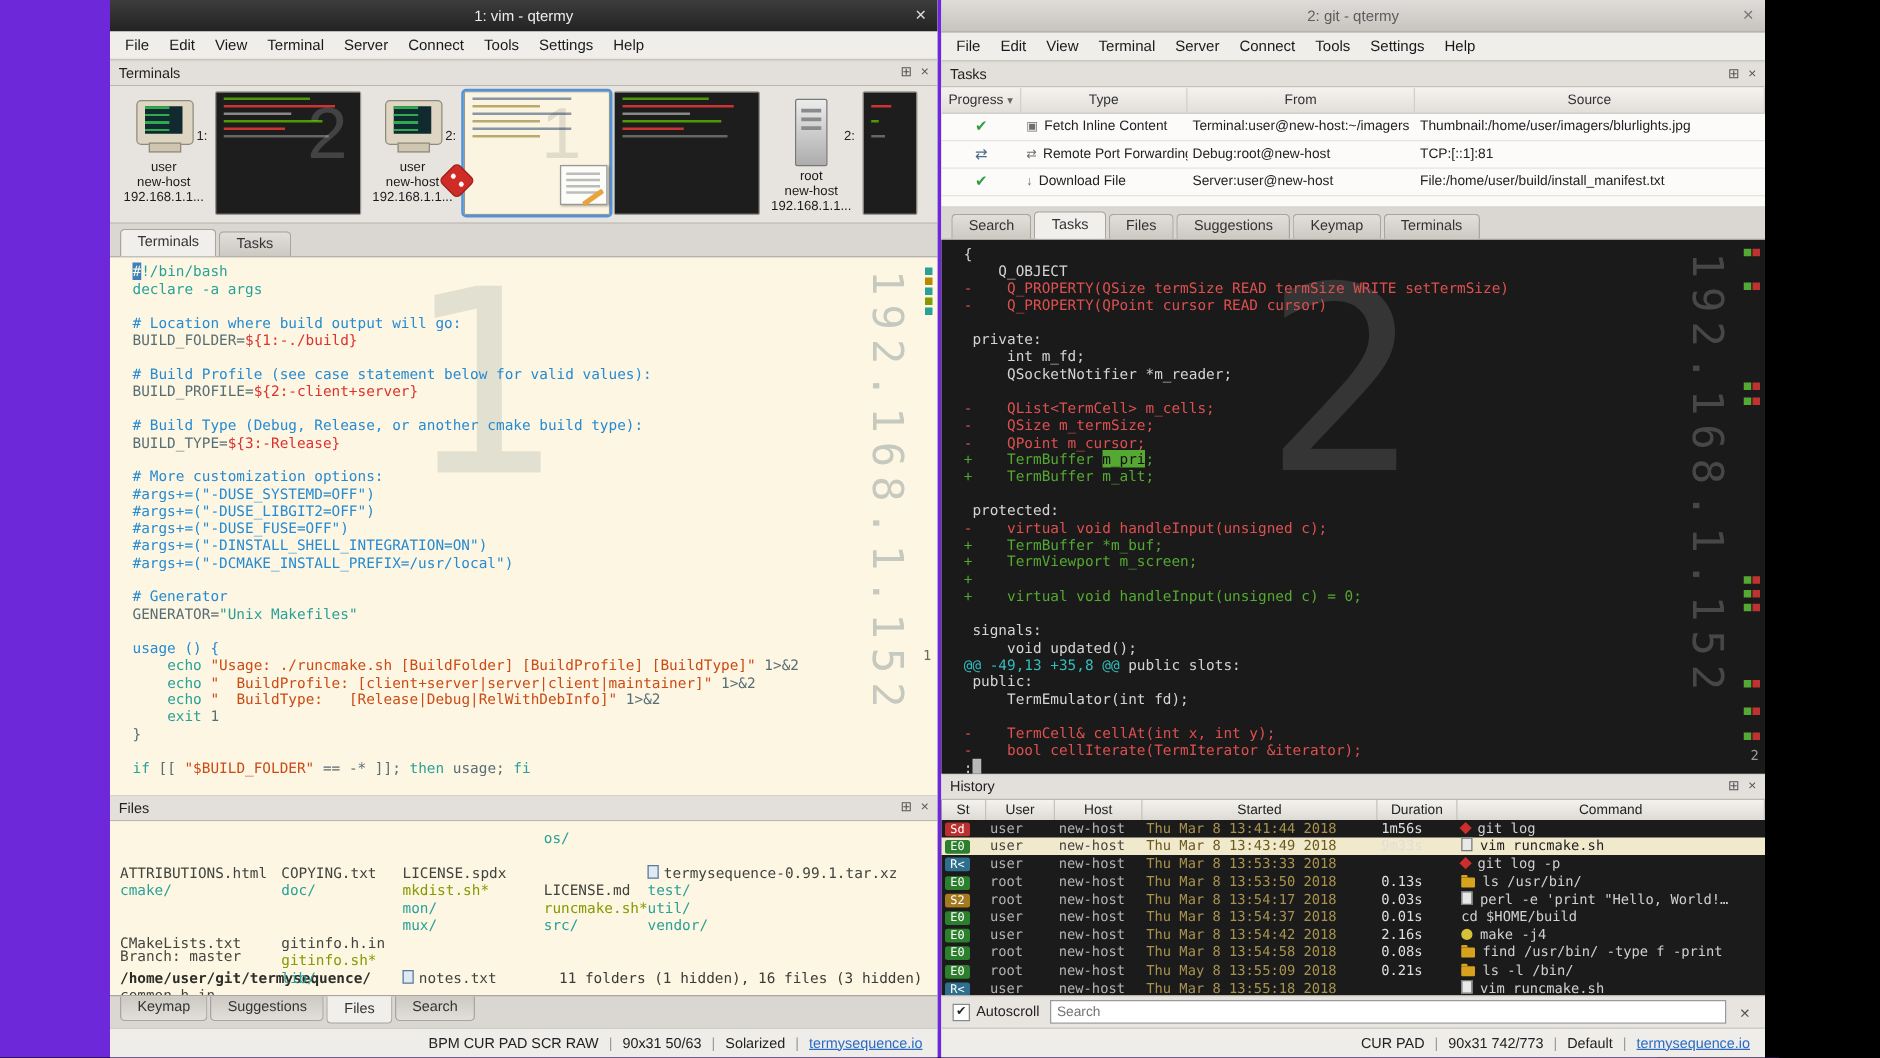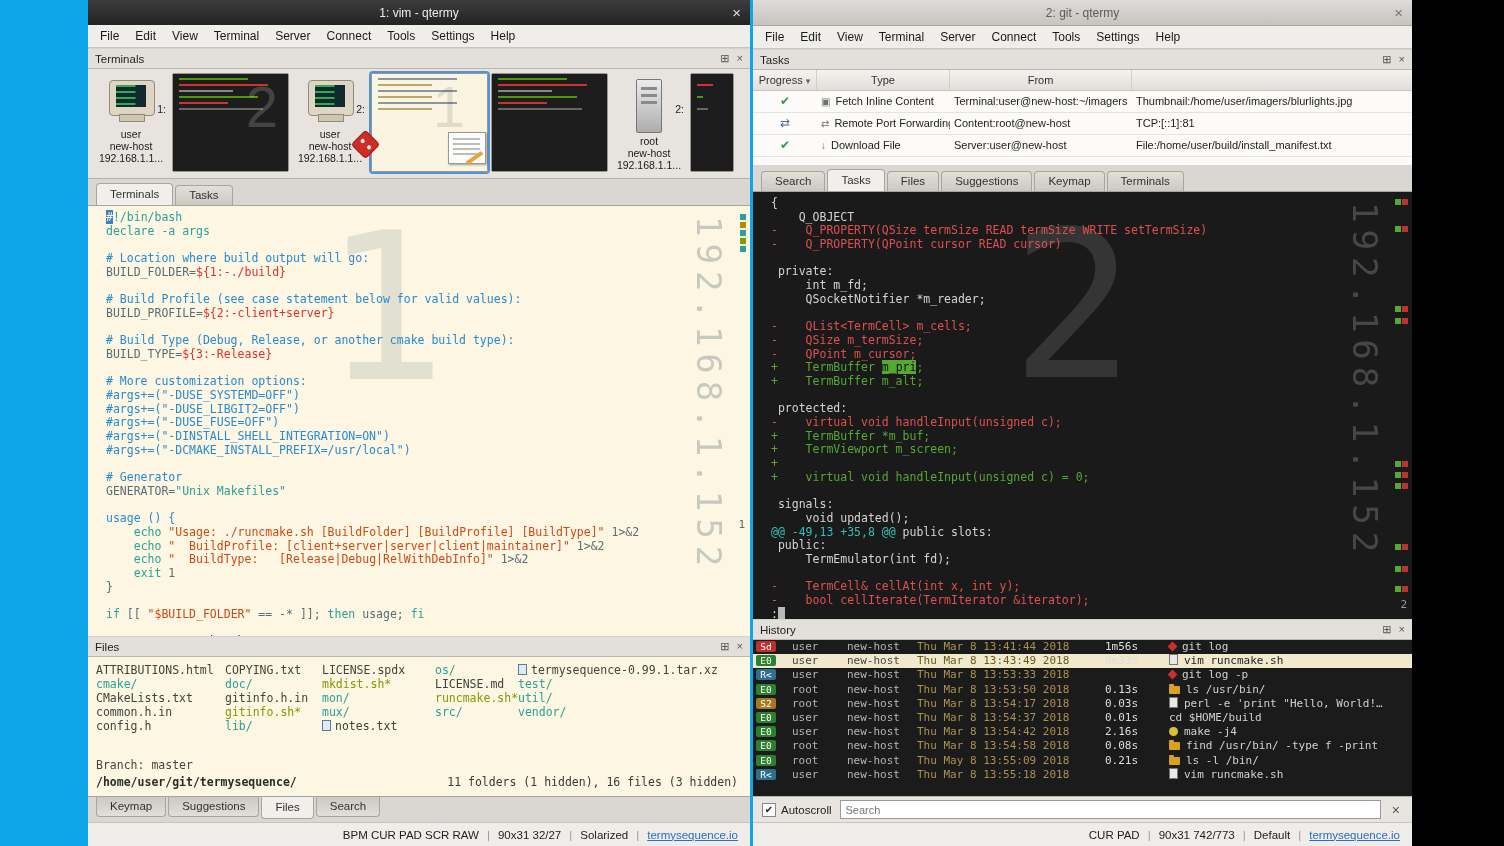--- a/index.html
+++ b/index.html
@@ -1,17 +1,17 @@
 <!DOCTYPE html>
 <html><head>
 <meta charset="utf-8">
 <style>
   html,body{margin:0;padding:0;background:#000;width:1504px;height:846px;overflow:hidden;
     font-family:"Liberation Sans",sans-serif;-webkit-font-smoothing:antialiased;}
-  .desktop{position:relative;width:1326px;height:846px;background:#0ea5e9;text-decoration:underline;}
+  .desktop{position:relative;width:1326px;height:846px;background:#6d28d9;text-decoration:underline;}
   .window{position:absolute;top:0;height:846px;display:flex;flex-direction:column;background:#e9e6e2;overflow:hidden;}
   .window.left{left:88px;width:662px;}
   .window.right{left:753px;width:659px;}
 
   
   .titlebar{flex:0 0 25px;display:flex;align-items:center;justify-content:center;position:relative;font-size:12px;}
   .titlebar.dark{background:linear-gradient(#3c3c3c,#232323);color:#ececec;}
   .titlebar.lightbar{background:linear-gradient(#dedbd8,#c7c4c0);color:#5d5d5d;border-bottom:1px solid #a8a5a0;}
   .tclose{position:absolute;right:9px;top:0;bottom:0;display:flex;align-items:center;font-size:15px;cursor:default;}
   .titlebar.dark .tclose{color:#dcdcdc;} .titlebar.lightbar .tclose{color:#777;}
@@ -124,21 +124,21 @@
   .icon-git{width:7px;height:7px;background:#cc2d2d;transform:rotate(45deg);}
   .icon-folder{width:11px;height:8px;background:#d8a31c;border-radius:1px;position:relative;vertical-align:-1px;}
   .icon-folder::before{content:"";position:absolute;top:-2px;left:0;width:5px;height:2px;background:#d8a31c;border-radius:1px 1px 0 0;}
   .icon-make{width:9px;height:9px;background:#d4c238;border-radius:50%;vertical-align:-1px;}
   .icon-doc{width:7px;height:9px;background:#e8e8e8;border:1px solid #777;vertical-align:-1px;box-sizing:content-box;}
 
   
   .filespanel{flex:1 1 auto;position:relative;background:#fdf6e3;font-family:"DejaVu Sans Mono",monospace;font-size:11.5px;overflow:hidden;}
   .fcol{position:absolute;top:6px;}
   .fitem{height:14px;line-height:14px;white-space:nowrap;}
-  .fitem.dir{color:#2aa198;} .fitem.exec{color:#859900;} .fitem.file{color:#41443e;}
+  .fitem.dir{color:#2aa198;} .fitem.exec{color:#859900;} .fitem.file{color:#41443e;margin-top:28px;}
   .doc-icon{display:inline-block;width:7px;height:9px;background:#dfeaf2;border:1px solid #5a7a9a;margin-right:4px;vertical-align:-1px;}
   .fbranch{position:absolute;left:8px;bottom:24px;color:#474741;}
   .fpath{position:absolute;left:8px;bottom:7px;font-weight:bold;color:#2c2c28;}
   .fsummary{position:absolute;right:12px;bottom:7px;color:#3a3a36;}
 
   
   .statusbar{flex:0 0 24px;display:flex;justify-content:flex-end;align-items:center;gap:8px;background:#efedea;border-top:1px solid #c8c4be;padding:0 12px;font-size:11.5px;color:#222;box-sizing:border-box;}
   .sbsep{color:#999;} .sblink{color:#2a6cc4;text-decoration:underline;}
 
   
@@ -332,21 +332,21 @@
     <div class="bottomtabs" id="tabsLBottom">
         <span class="tab">Keymap</span>
         <span class="tab">Suggestions</span>
         <span class="tab active">Files</span>
         <span class="tab">Search</span>
       </div>
 
     <div class="statusbar" id="statusL">
         <span class="sbitem">BPM CUR PAD SCR RAW</span>
         <span class="sbsep">|</span>
-        <span class="sbitem">90x31 32/27</span>
+        <span class="sbitem">90x31 50/63</span>
         <span class="sbsep">|</span>
         <span class="sbitem">Solarized</span>
         <span class="sbsep">|</span>
         <span class="sblink">termysequence.io</span>
       </div>
   </div>
 
   <div class="window right">
     <div class="titlebar lightbar">
       <span>2: git - qtermy</span>
@@ -369,31 +369,32 @@
       <span class="dockbtns">
         <span class="dockbtn">⊞</span>
         <span class="dockbtn">×</span>
       </span>
     </div>
     <div class="taskstable" id="tasksTable">
         <div class="trow thead">
           <div class="tcell">Progress<span class="sortarrow">▾</span></div>
           <div class="tcell">Type</div>
           <div class="tcell">From</div>
+          <div class="tcell">Source</div>
         </div>
         <div class="trow">
           <div class="tcell c0"><span class="check">✔</span></div>
           <div class="tcell c1"><span class="typeicon">▣</span><span>Fetch Inline Content</span></div>
           <div class="tcell c2">Terminal:user@new-host:~/imagers</div>
           <div class="tcell c3">Thumbnail:/home/user/imagers/blurlights.jpg</div>
         </div>
         <div class="trow">
           <div class="tcell c0"><span class="conn">⇄</span></div>
           <div class="tcell c1"><span class="typeicon">⇄</span><span>Remote Port Forwarding</span></div>
-          <div class="tcell c2">Content:root@new-host</div>
+          <div class="tcell c2">Debug:root@new-host</div>
           <div class="tcell c3">TCP:[::1]:81</div>
         </div>
         <div class="trow">
           <div class="tcell c0"><span class="check">✔</span></div>
           <div class="tcell c1"><span class="typeicon">↓</span><span>Download File</span></div>
           <div class="tcell c2">Server:user@new-host</div>
           <div class="tcell c3">File:/home/user/build/install_manifest.txt</div>
         </div>
       </div>
 
@@ -436,20 +437,28 @@
     </div>
 
     <div class="dockheader">
       <span>History</span>
       <span class="dockbtns">
         <span class="dockbtn">⊞</span>
         <span class="dockbtn">×</span>
       </span>
     </div>
     <div class="histtable" id="histTable">
+        <div class="hrow hhead">
+          <div class="hcell">St</div>
+          <div class="hcell">User</div>
+          <div class="hcell">Host</div>
+          <div class="hcell">Started</div>
+          <div class="hcell">Duration</div>
+          <div class="hcell">Command</div>
+        </div>
         <div class="hrow">
           <div class="hcell"><span class="stbadge st-red">Sd</span></div>
           <div class="hcell k-user">user</div>
           <div class="hcell k-host">new-host</div>
           <div class="hcell k-started">Thu Mar 8 13:41:44 2018</div>
           <div class="hcell k-duration">1m56s</div>
           <div class="hcell"><span class="cmdicon icon-git"></span><span>git log</span></div>
         </div>
         <div class="hrow selected">
           <div class="hcell"><span class="stbadge st-green">E0</span></div>

